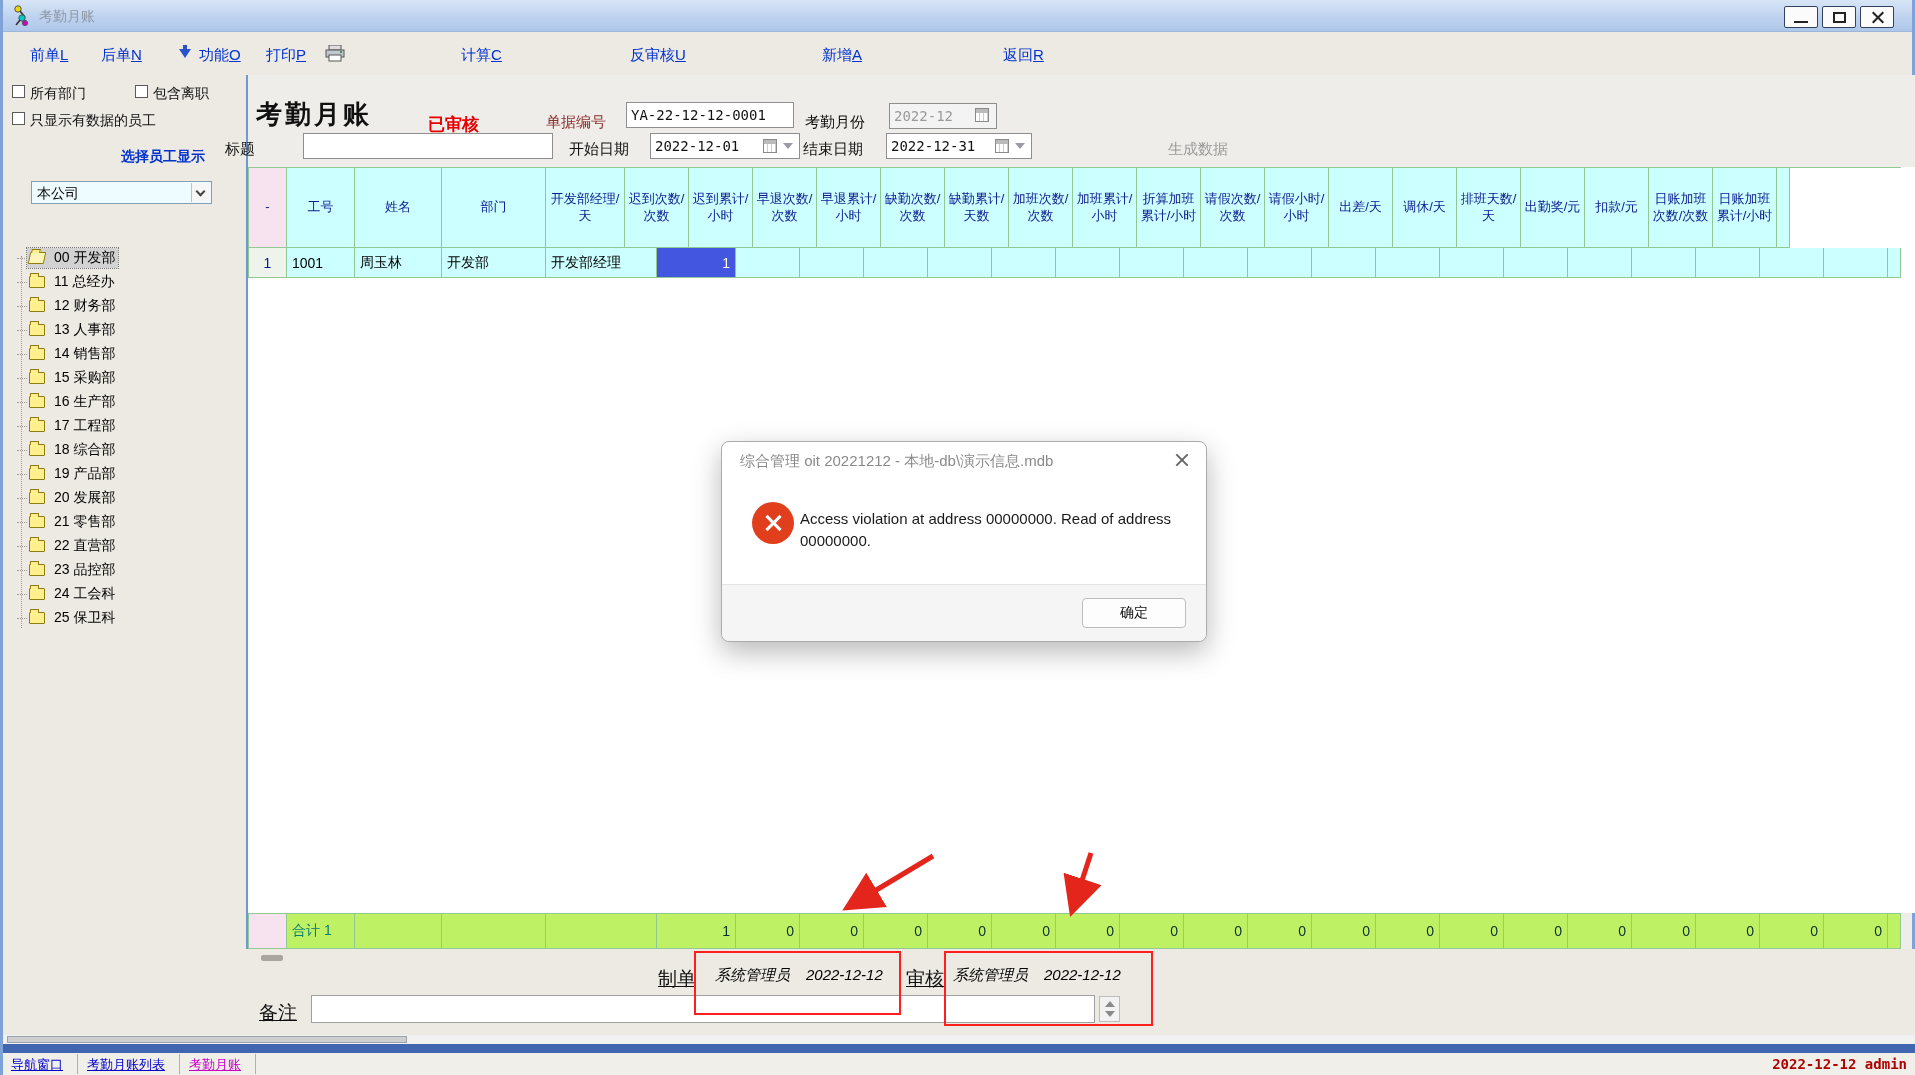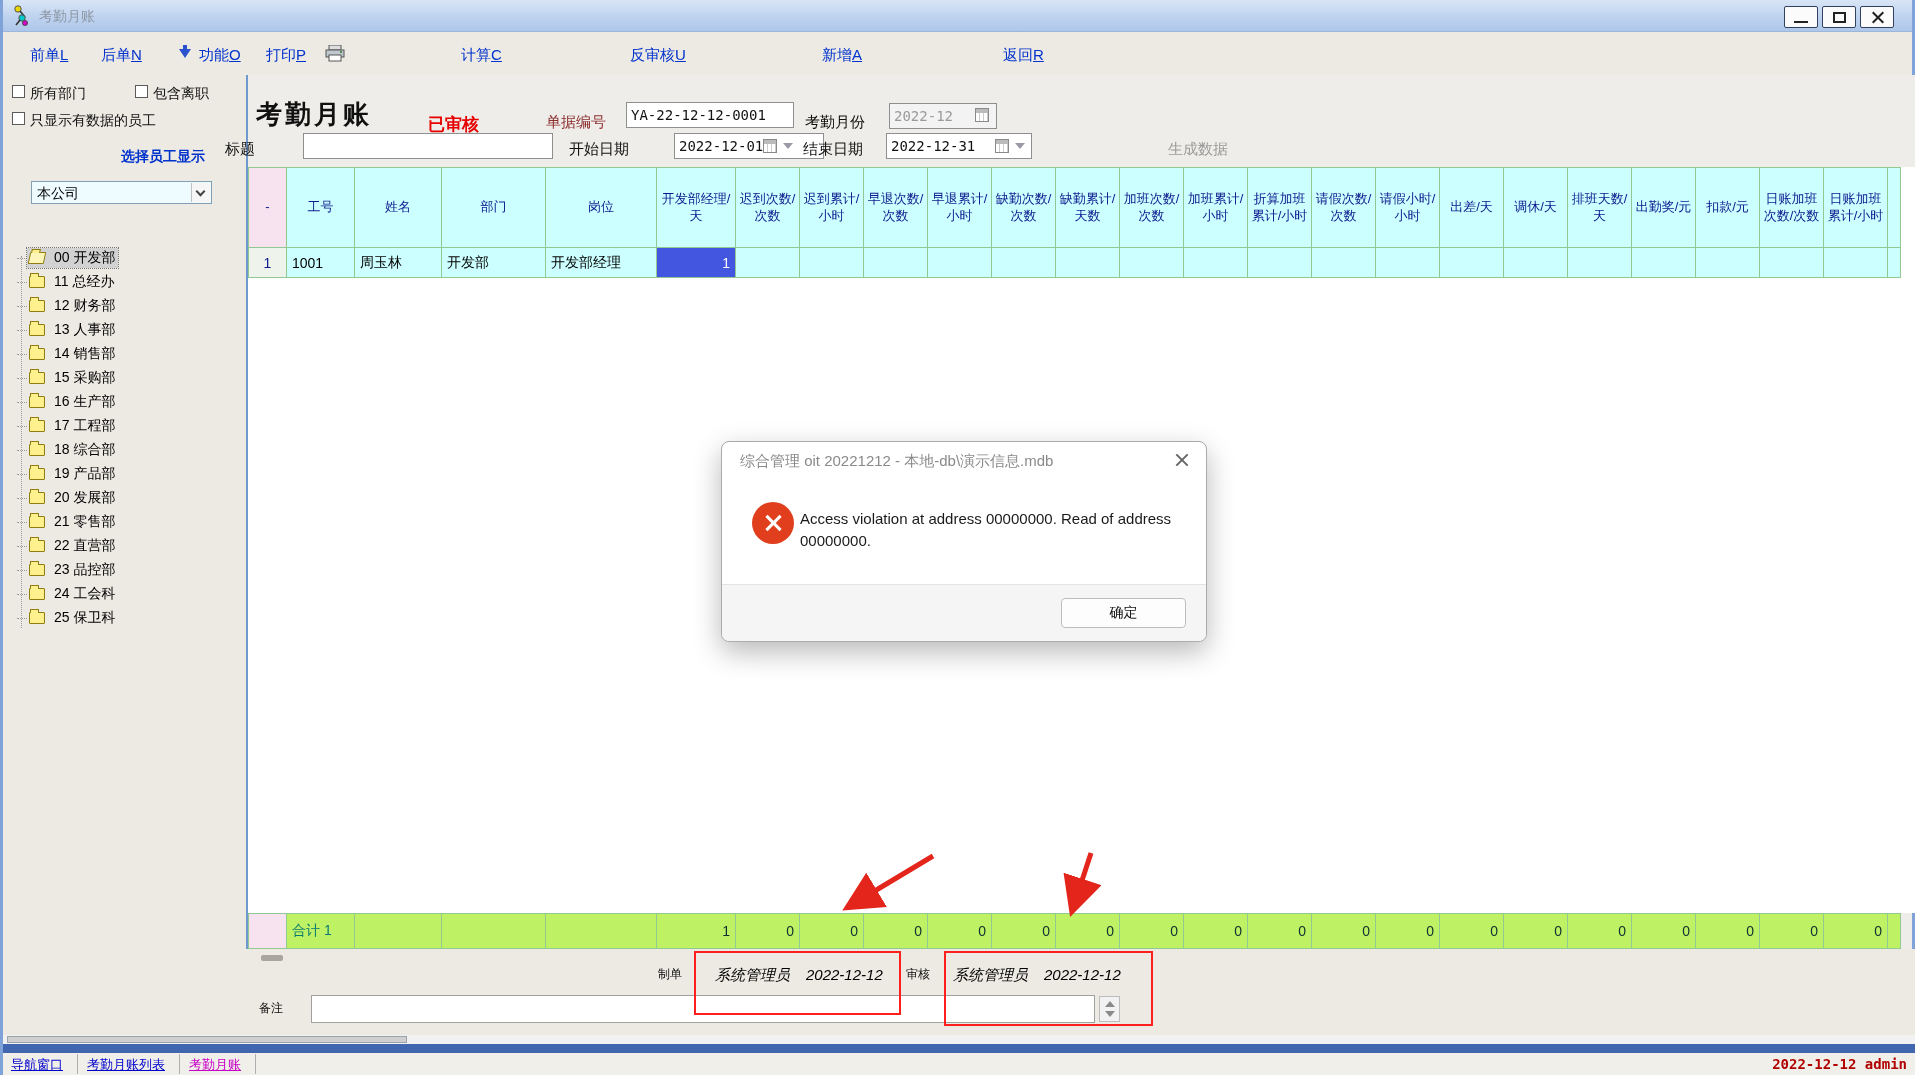--- a/index.html
+++ b/index.html
@@ -94,21 +94,21 @@
   .ts.c-rh { background:#f7e3f0; }
   .ts.label { color:#0a7a70; }
   .ts.num { justify-content:flex-end; color:#0d3030; }
   .c-rh{width:38px;} .c-emp{width:68px;} .c-name{width:87px;} .c-dept{width:104px;}
   .c-pos{width:111px;} .c-att{width:79px;} .c-n{width:64px;} .c-part{width:13px;}
 
   
   .bottom-area { position:absolute; left:0; top:949px; width:1912px; height:86px; background:#edeae4; }
   .splitter { position:absolute; left:258px; top:955px; width:22px; height:6px; background:#aaa69e; border-radius:2px; }
   .teal { color:#000000;font-style:italic; }
-  .blbl { position:absolute; font-size:12px; color:#101010; }
+  .blbl { position:absolute; font-size:19px; color:#101010;text-decoration:underline; }
   .bval { position:absolute; font-size:15px; white-space:nowrap; }
   .redbox { position:absolute; border:2px solid #ff1f1f; z-index:30; }
   .remark-input { position:absolute; left:308px; top:995px; width:784px; height:28px;
     border:1px solid #a0a0a0; background:#fff; font-size:14px; padding:0 5px; }
   .spinner { position:absolute; left:1096px; top:996px; width:21px; height:26px; background:#f2f2f2;
     border:1px solid #bdbdbd; }
   .sp-up { position:absolute; left:5px; top:4px; width:0; height:0; border-left:5px solid transparent;
     border-right:5px solid transparent; border-bottom:6px solid #8a8a8a; }
   .sp-dn { position:absolute; left:5px; bottom:4px; width:0; height:0; border-left:5px solid transparent;
     border-right:5px solid transparent; border-top:6px solid #8a8a8a; }
@@ -129,21 +129,21 @@
     border:1px solid #ababab; border-radius:8px; box-shadow:0 10px 28px rgba(0,0,0,.28); z-index:50; }
   .dlg-title { position:absolute; left:18px; top:10px; font-size:15px; color:#8a8a8a; white-space:nowrap; }
   .dlg-close { position:absolute; right:16px; top:10px; width:16px; height:16px; cursor:pointer; }
   .dlg-close .xgl { background:#666; left:7px; top:0px; height:16px; }
   .err-icon { position:absolute; left:30px; top:60px; width:42px; height:42px; border-radius:50%;
     background:#e03e1c; }
   .err-icon .xgl { background:#fff; left:20px; top:11px; height:20px; width:3px; }
   .dlg-msg { position:absolute; left:78px; top:66px; width:378px; font-size:15px; color:#1a1a1a; line-height:1.45; }
   .dlg-footer { position:absolute; left:0; bottom:0; width:100%; height:57px; background:#f5f5f5;
     border-top:1px solid #e4e4e4; border-radius:0 0 8px 8px; }
-  .ok-btn { position:absolute; right:20px; top:13px; width:125px; height:30px; background:#fdfdfd;
+  .ok-btn { position:absolute; right:20px; top:13px; width:104px; height:30px; background:#fdfdfd;
     border:1px solid #bdbdbd; border-radius:4px; font-size:14px; color:#111;
     font-family:"Liberation Sans","DejaVu Sans",sans-serif; cursor:pointer; }
 
   
   .annotation { position:absolute; left:922px; top:830px; font-size:18px; color:#101010; z-index:35; white-space:nowrap; }
   .arrows { position:absolute; left:0; top:0; width:1915px; height:1075px; pointer-events:none; z-index:34; }
 
   
   .printer { position:absolute; left:322px; top:45px; width:20px; height:17px; }
 </style>
@@ -313,37 +313,36 @@
   <div class="audit-status">已审核</div>
   <div class="lbl maroon" style="left:543px; top:113px">单据编号</div>
   <input class="tin" style="left: 623px; top: 102px; width: 168px;" value="YA-22-12-12-0001">
   <div class="lbl" style="left:802px; top:113px">考勤月份</div>
   <input class="tin" style="left: 886px; top: 103px; width: 108px;" disabled="" value="2022-12">
   <span class="cal-ic" style="left:972px; top:108px"></span>
 
   <div class="lbl" style="left:222px; top:140px">标题</div>
   <input class="tin" style="left: 300px; top: 133px; width: 250px;" value="">
   <div class="lbl" style="left:566px; top:140px">开始日期</div>
-  <input class="tin" style="left: 647px; top: 133px; width: 150px; margin-left: 24px;" value="2022-12-01">
+  <input class="tin" style="left: 647px; top: 133px; width: 150px;" value="2022-12-01">
   <span class="cal-ic" style="left:760px; top:139px"></span>
   <span class="dd-arrow" style="left:780px; top:143px"></span>
   <div class="lbl" style="left:800px; top:140px">结束日期</div>
   <input class="tin" style="left: 883px; top: 133px; width: 146px;" value="2022-12-31">
   <span class="cal-ic" style="left:992px; top:139px"></span>
   <span class="dd-arrow" style="left:1012px; top:143px"></span>
   <div class="lbl gray" style="left:1165px; top:140px">生成数据</div>
 
   <div class="grid-bg"></div>
   <div class="grid">
     <div class="grow grid-header">
       <div class="th c-rh">-</div>
       <div class="th c-emp">工号</div>
       <div class="th c-name">姓名</div>
       <div class="th c-dept">部门</div>
-      <div class="th c-pos">岗位</div>
       <div class="th c-att">开发部经理/天</div>
       <div style="display:contents"><div class="th c-n">迟到次数/次数</div><div class="th c-n">迟到累计/小时</div><div class="th c-n">早退次数/次数</div><div class="th c-n">早退累计/小时</div><div class="th c-n">缺勤次数/次数</div><div class="th c-n">缺勤累计/天数</div><div class="th c-n">加班次数/次数</div><div class="th c-n">加班累计/小时</div><div class="th c-n">折算加班累计/小时</div><div class="th c-n">请假次数/次数</div><div class="th c-n">请假小时/小时</div><div class="th c-n">出差/天</div><div class="th c-n">调休/天</div><div class="th c-n">排班天数/天</div><div class="th c-n">出勤奖/元</div><div class="th c-n">扣款/元</div><div class="th c-n">日账加班次数/次数</div><div class="th c-n">日账加班累计/小时</div></div>
       <div class="th c-part"></div>
     </div>
     <div class="grow data-row">
       <div class="td c-rh">1</div>
       <div class="td c-emp">1001</div>
       <div class="td c-name">周玉林</div>
       <div class="td c-dept">开发部</div>
       <div class="td c-pos">开发部经理</div>

